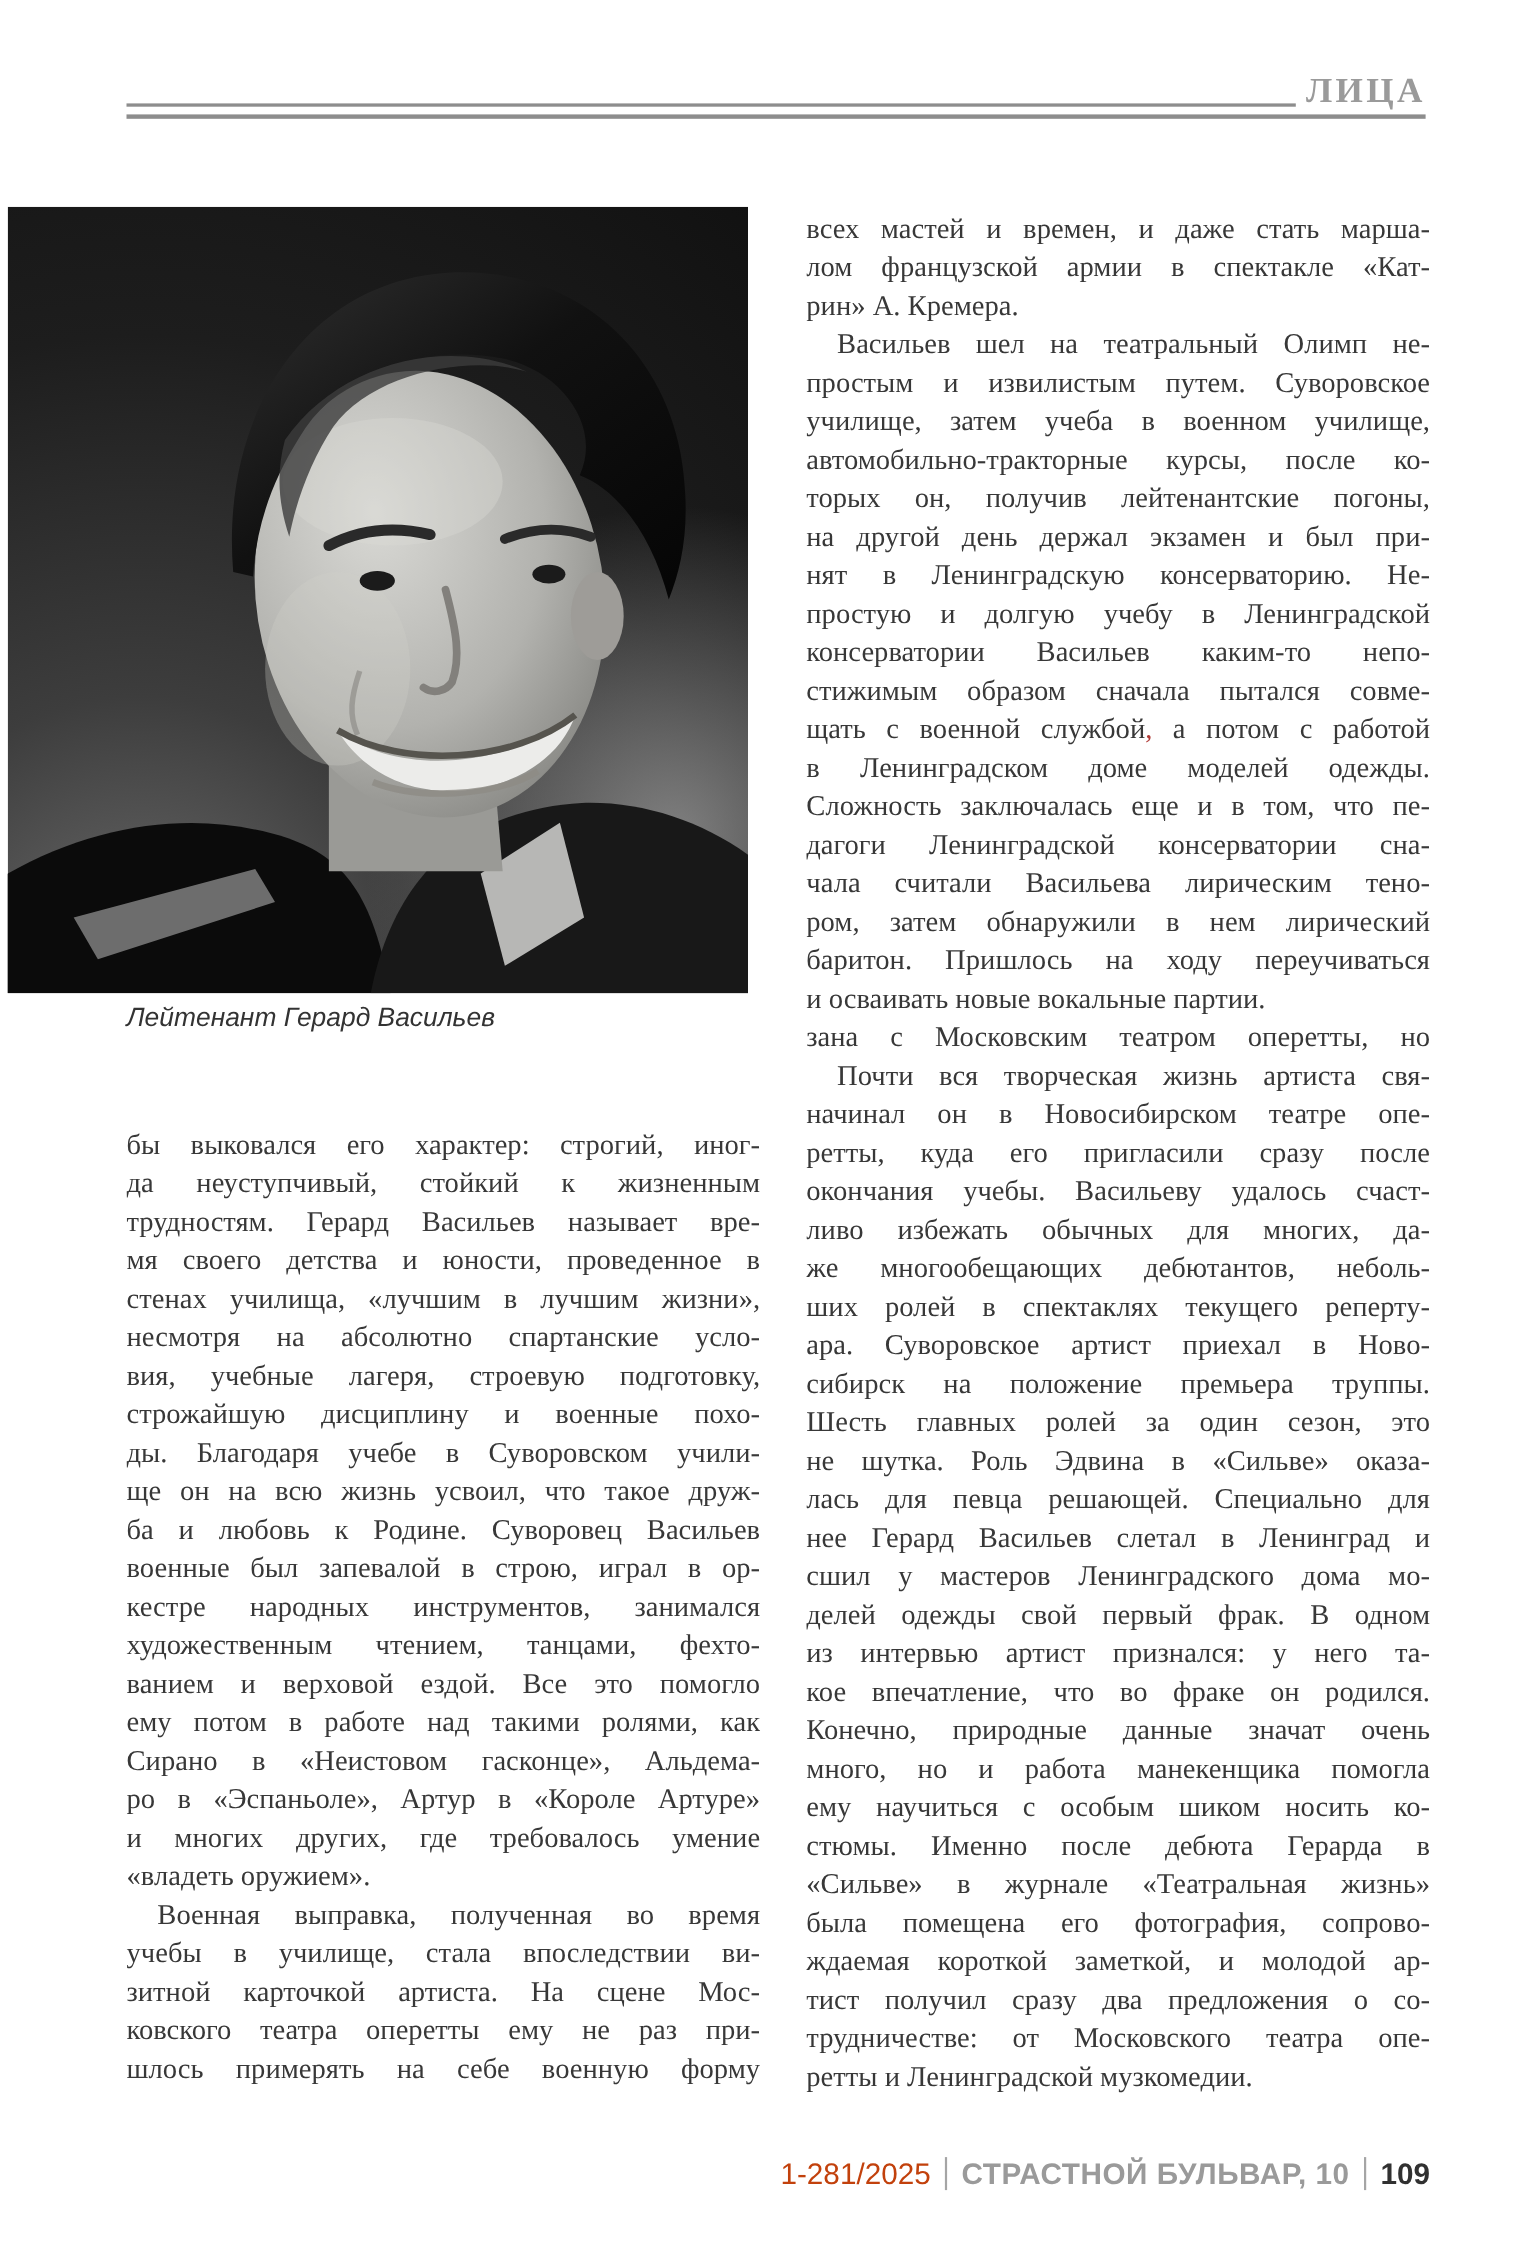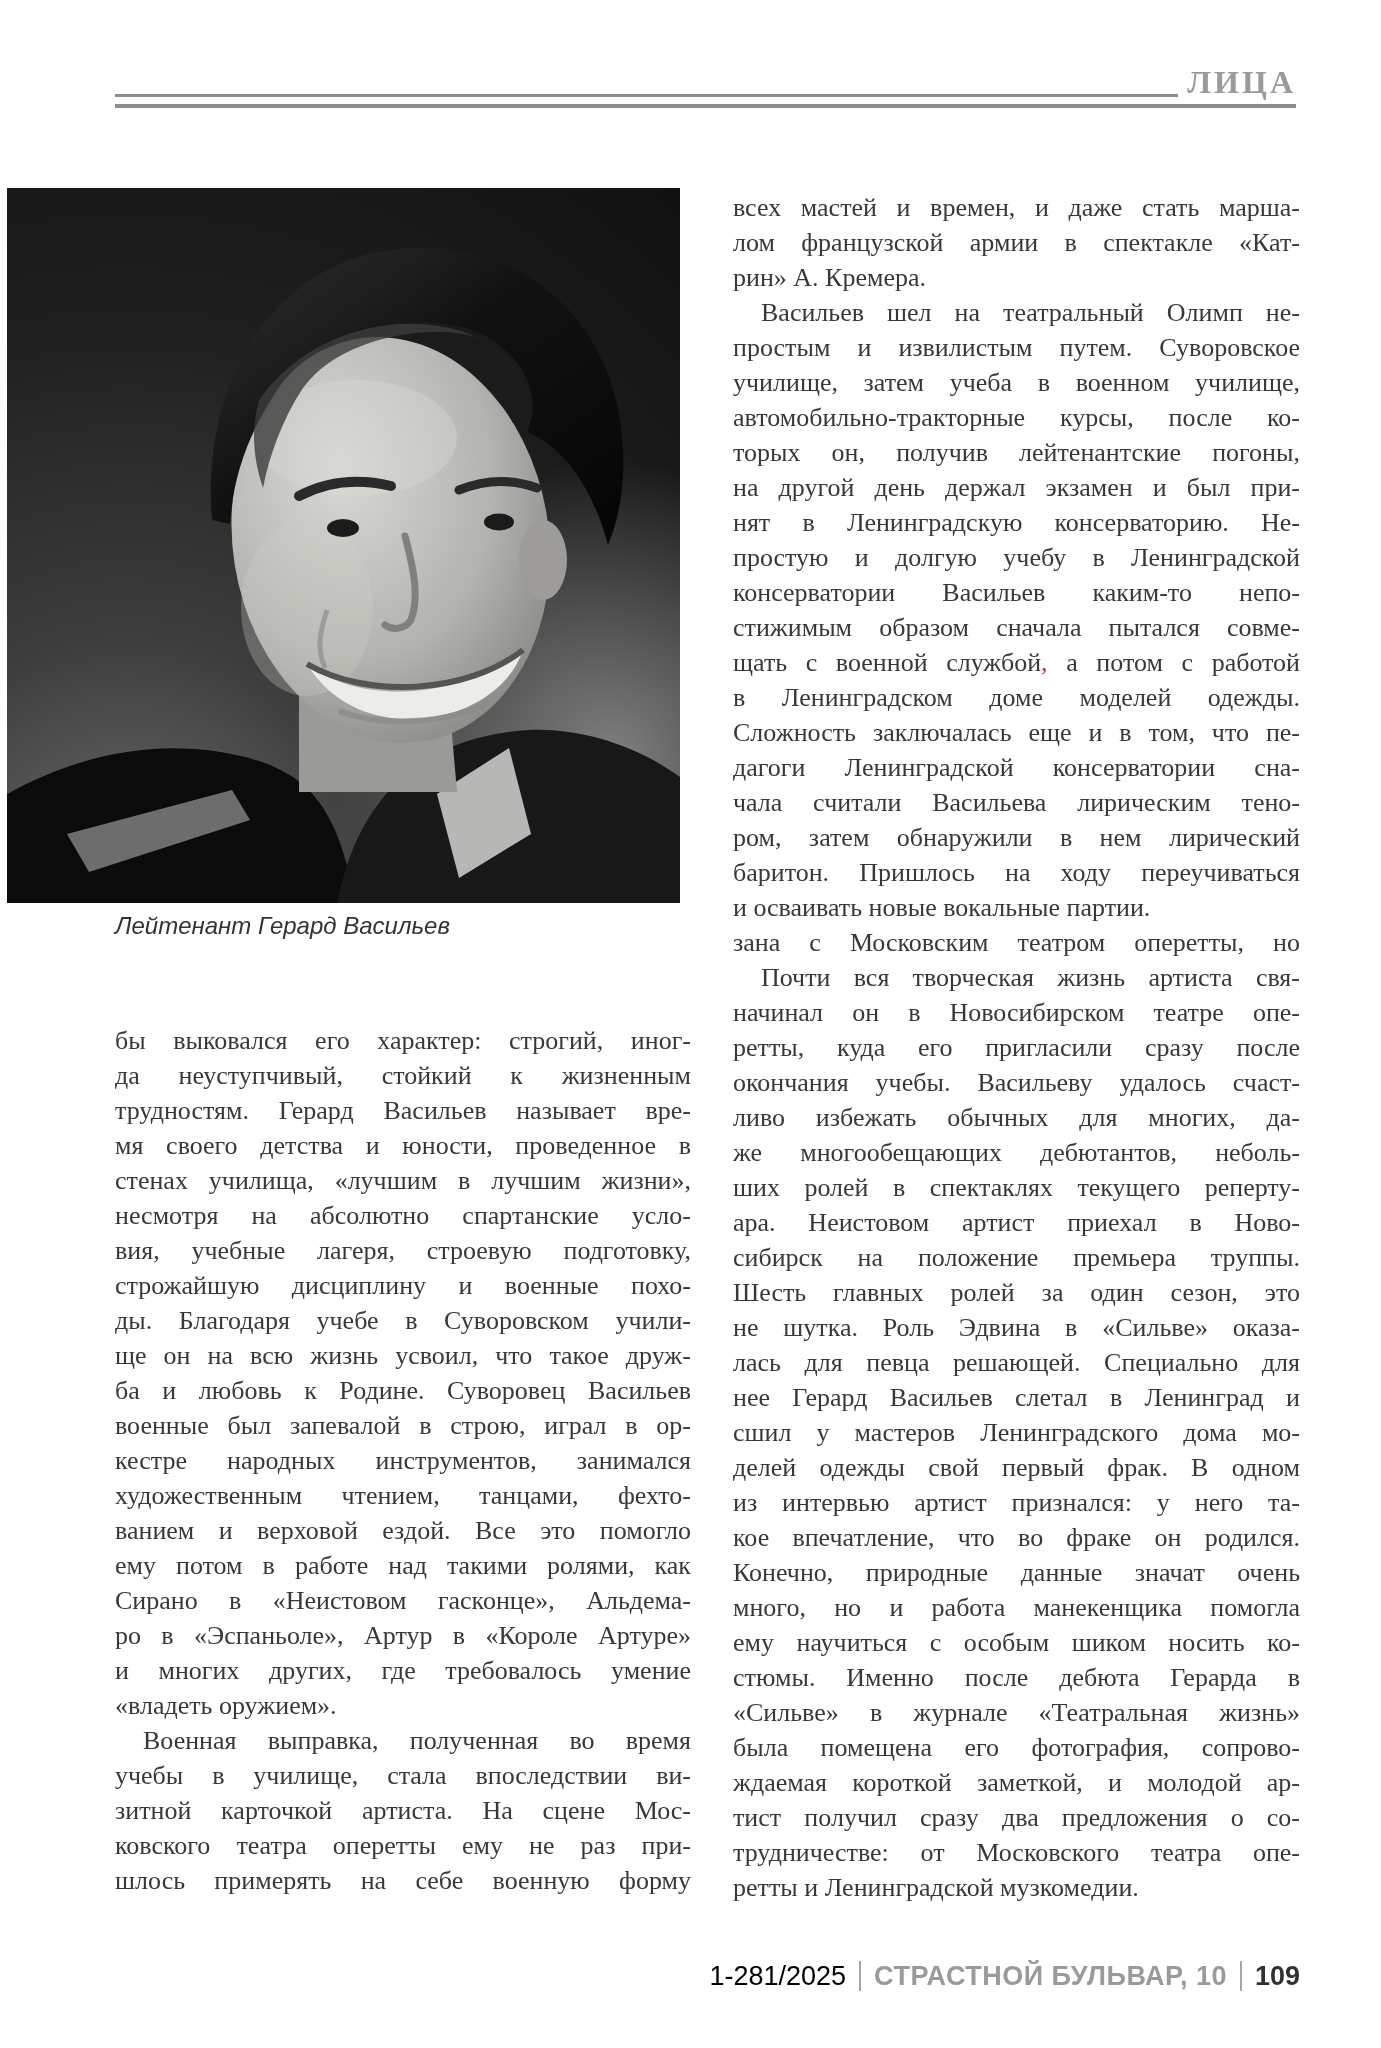--- a/index.html
+++ b/index.html
@@ -35,21 +35,21 @@
   }
   .col .line.end{text-align-last:left;}
   .col .line.indent{text-indent:28px;}
   .red{color:var(--accent-red,#b03a36);}
   
   .footer{
     position:absolute;right:81px;top:1958px;height:36px;
     display:flex;align-items:center;gap:13px;
     font-family:"Liberation Sans",sans-serif;font-size:27px;
   }
-  .footer .issue{color:#000000;}
+  .footer .issue{color:#c2410c;}
   .footer .sep{width:2px;height:30px;background:#a5a5a5;}
   .footer .mag{font-weight:bold;color:var(--header-gray,#9a9a9a);letter-spacing:0.5px;}
   .footer .pagenum{font-weight:bold;color:#313131;}
 </style>
 </head>
 <body>
 
 <div class="page">
 
   <div class="rule-thin"></div>
@@ -168,21 +168,21 @@
       <div class="line"><span>баритон. Пришлось на ходу переучиваться</span></div>
       <div class="line end"><span>и осваивать новые вокальные партии.</span></div>
       <div class="line"><span>зана с Московским театром оперетты, но</span></div>
       <div class="line indent"><span>Почти вся творческая жизнь артиста свя-</span></div>
       <div class="line"><span>начинал он в Новосибирском театре опе-</span></div>
       <div class="line"><span>ретты, куда его пригласили сразу после</span></div>
       <div class="line"><span>окончания учебы. Васильеву удалось счаст-</span></div>
       <div class="line"><span>ливо избежать обычных для многих, да-</span></div>
       <div class="line"><span>же многообещающих дебютантов, неболь-</span></div>
       <div class="line"><span>ших ролей в спектаклях текущего реперту-</span></div>
-      <div class="line"><span>ара. Неистовом артист приехал в Ново-</span></div>
+      <div class="line"><span>ара. Суворовское артист приехал в Ново-</span></div>
       <div class="line"><span>сибирск на положение премьера труппы.</span></div>
       <div class="line"><span>Шесть главных ролей за один сезон, это</span></div>
       <div class="line"><span>не шутка. Роль Эдвина в «Сильве» оказа-</span></div>
       <div class="line"><span>лась для певца решающей. Специально для</span></div>
       <div class="line"><span>нее Герард Васильев слетал в Ленинград и</span></div>
       <div class="line"><span>сшил у мастеров Ленинградского дома мо-</span></div>
       <div class="line"><span>делей одежды свой первый фрак. В одном</span></div>
       <div class="line"><span>из интервью артист признался: у него та-</span></div>
       <div class="line"><span>кое впечатление, что во фраке он родился.</span></div>
       <div class="line"><span>Конечно, природные данные значат очень</span></div>

